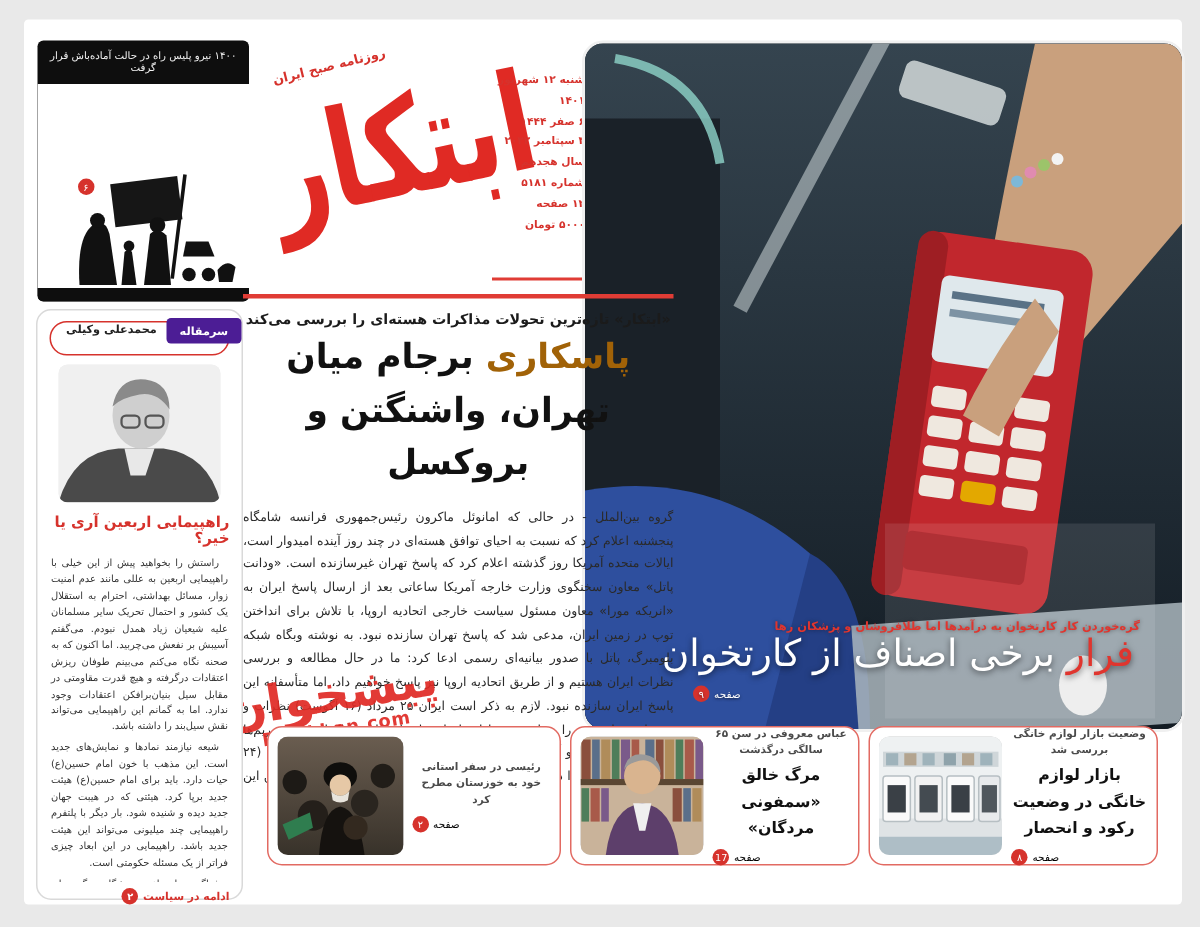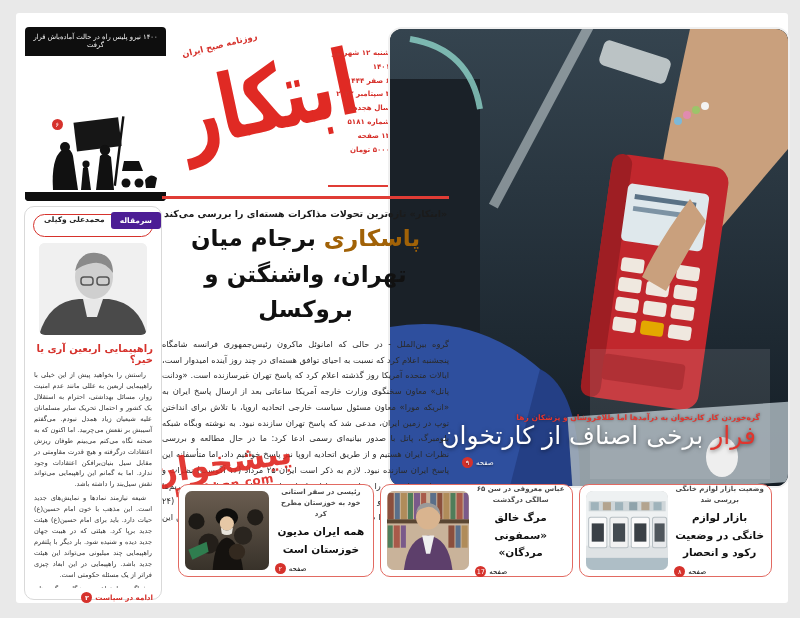--- a/index.html
+++ b/index.html
@@ -208,21 +208,20 @@
       <ellipse cx="42" cy="26" rx="11" ry="9" fill="#0f0e0c"></ellipse>
       <circle cx="42" cy="32" r="7" fill="#e6c8a6"></circle>
       <path d="M36 36 q6 6 12 0 l-1 6 q-5 3 -10 0 Z" fill="#e8e4dc"></path>
       <path d="M28 78 Q30 48 42 46 Q54 48 58 78 Z" fill="#15120f"></path>
       <path d="M4 58 L22 50 L24 60 L8 68 Z" fill="#2f7d4f"></path>
       <circle cx="52" cy="60" r="8" fill="#33291f"></circle>
     </svg>
   </div>
   <div class="btxt">
     <div class="bk">رئیسی در سفر استانی خود به خوزستان مطرح کرد</div>
-    <div class="bh">همه ایران مدیون خوزستان است</div>
     <div class="badge bb">
       <span class="pgc">۲</span>
       <span class="pglabel">صفحه</span>
     </div>
   </div>
 </div>
 
 <div class="abs bbox" style="left:380px;width:193px">
   <div class="bimg">
     <svg width="100%" height="100%" viewBox="0 0 84 78" preserveAspectRatio="xMidYMid slice">

